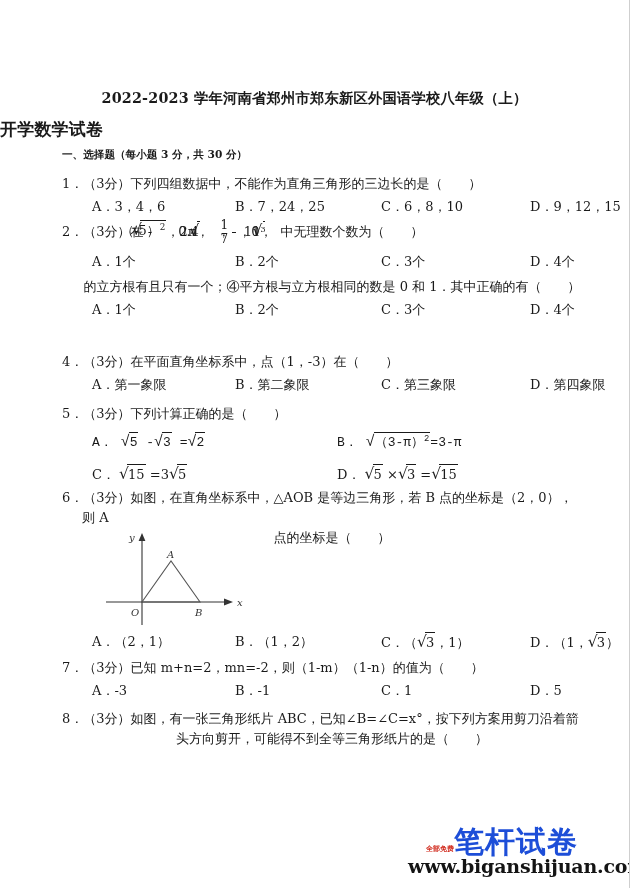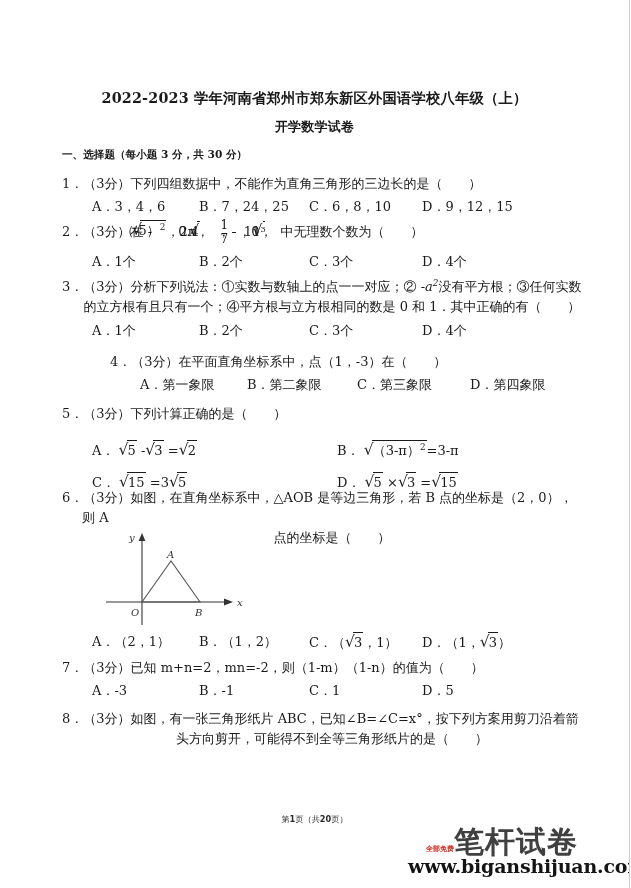--- a/index.html
+++ b/index.html
@@ -29,22 +29,22 @@
     text-align: center;
     font-size: 14.3px;
     font-weight: bold;
     letter-spacing: 0.2px;
     line-height: 1.4;
   }
   .doc-subtitle {
     position: absolute;
     left: 0; right: 0;
     top: 118px;
-    text-align: center;
-    font-size: 13px;
+    text-align: left;
+    font-size: 17px;
     font-weight: bold;
     letter-spacing: 0.2px;
   }
 
   .section-head {
     position: absolute;
     left: 62px;
     top: 148px;
     font-size: 10.6px;
     font-weight: bold;
@@ -64,20 +64,21 @@
     text-indent: -20px;
   }
   .q .stem2 {
     padding-left: 20px;
     text-align: center;
   }
   .opts {
     display: flex;
     padding-left: 30px;
     margin-top: 3px;
+    gap: 36px;
   }
   .opts > div { flex: 0 0 auto; }
   .o1 { width: 107px; }
   .o2 { width: 110px; }
   .o3 { width: 113px; }
   .o4 { width: 110px; }
 
   .opts-2col {
     display: flex;
     padding-left: 30px;
@@ -158,21 +159,21 @@
     height: 62px;
   }
   .wm-cn {
     position: absolute;
     left: 50px;
     top: 0px;
     font-family: "DejaVu Sans", "Liberation Sans", sans-serif;
     font-weight: bold;
     font-size: 30px;
     letter-spacing: 1px;
-    color: #404040;
+    color: #1d4ed8;
     white-space: nowrap;
   }
   .wm-url {
     position: absolute;
     left: 4px;
     top: 33px;
     font-family: "DejaVu Serif", "Liberation Serif", serif;
     font-weight: bold;
     font-size: 19px;
     letter-spacing: -0.2px;
@@ -218,46 +219,43 @@
     </div>
     <div class="opts" style="margin-top:7px;">
       <div class="o1">A．1个</div>
       <div class="o2">B．2个</div>
       <div class="o3">C．3个</div>
       <div class="o4">D．4个</div>
     </div>
   </div>
 
   <div class="q" style="top:277px;">
-    <div class="stem">
-      <span>3．（3分）分析下列说法：①实数与数轴上的点一一对应；② -</span><em class="it">a<sup class="p">2</sup></em><span>没有平方根；③任何实数</span>
-    </div>
     <div class="stem2">的立方根有且只有一个；④平方根与立方根相同的数是 0 和 1．其中正确的有（　　）</div>
     <div class="opts">
       <div class="o1">A．1个</div>
       <div class="o2">B．2个</div>
       <div class="o3">C．3个</div>
       <div class="o4">D．4个</div>
     </div>
   </div>
 
-  <div class="q" style="top:352px;margin-left:48px;">
+  <div class="q" style="top:352px;">
     <div class="stem">4．（3分）在平面直角坐标系中，点（1，-3）在（　　）</div>
     <div class="opts">
       <div class="o1">A．第一象限</div>
       <div class="o2">B．第二象限</div>
       <div class="o3">C．第三象限</div>
       <div class="o4">D．第四象限</div>
     </div>
   </div>
 
   <div class="q" style="top:404px;">
     <div class="stem">5．（3分）下列计算正确的是（　　）</div>
 
-    <div class="opts-2col" style="margin-top:16px;">
+    <div class="opts-2col" style="margin-top:8px;font-family:Liberation Mono, monospace;">
       <div>
         <span>A．</span>
         <span class="big"><span class="sqrt"><span class="rad">5</span></span> -<span class="sqrt"><span class="rad">3</span></span> =<span class="sqrt"><span class="rad">2</span></span></span>
       </div>
       <div>
         <span>B．</span>
         <span class="big"><span class="sqrt"><span class="rad">（3-π）<sup class="p">2</sup></span></span>=3-π</span>
       </div>
     </div>
 
@@ -314,23 +312,20 @@
       <div class="o3">C．1</div>
       <div class="o4">D．5</div>
     </div>
   </div>
 
   <div class="q" style="top:709px;">
     <div class="stem">8．（3分）如图，有一张三角形纸片 ABC，已知∠B=∠C=x°，按下列方案用剪刀沿着箭</div>
     <div class="stem2">头方向剪开，可能得不到全等三角形纸片的是（　　）</div>
   </div>
 
-  <div class="footer">
-    <span>第</span><b>1</b><span>页（共</span><b>20</b><span>页）</span>
-  </div>
 
   <div class="watermark">
     <div class="wm-cn">笔杆试卷</div>
     <div class="wm-badge">全部免费</div>
     <div class="wm-url">www.biganshijuan.com</div>
   </div>
 
 </div>
 
 </body></html>

